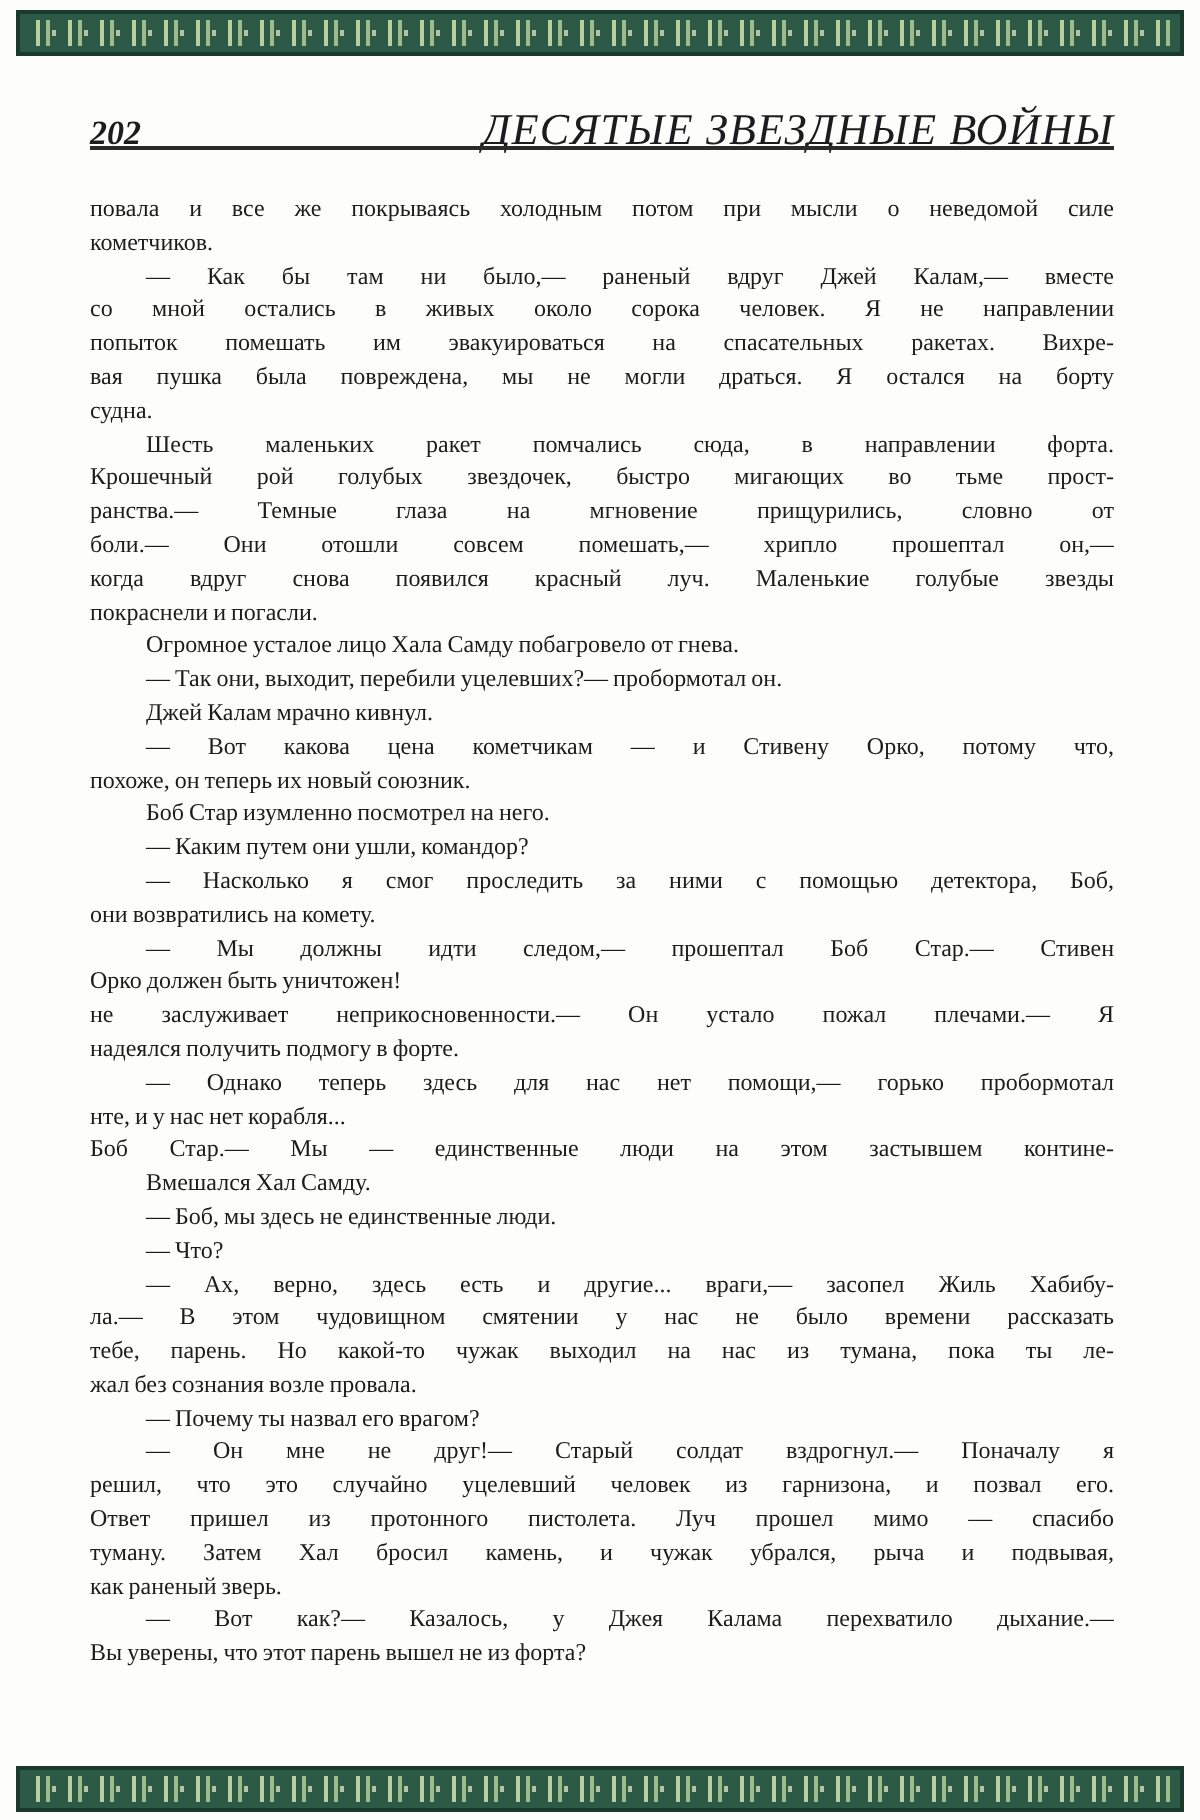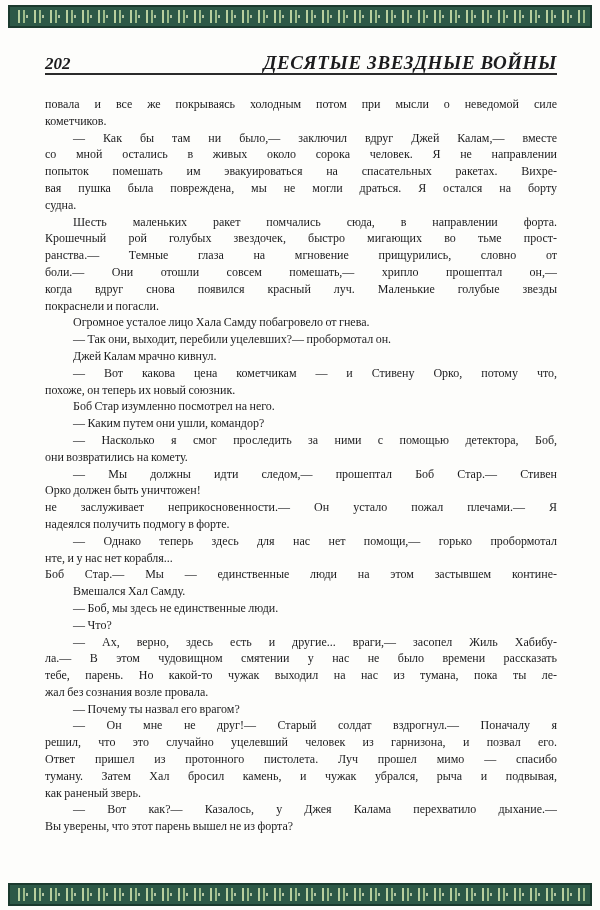--- a/index.html
+++ b/index.html
@@ -68,22 +68,22 @@
     align-items: baseline;
     color: var(--text-color);
   }
   .page-number {
     font-style: italic;
     font-weight: bold;
     font-size: 17px;
   }
   .running-title {
     font-style: italic;
-    font-weight: bold;
-    font-size: 19px;
+    font-weight: normal;
+    font-size: 22px;
     letter-spacing: 0.6px;
   }
   .header-rule {
     position: absolute;
     left: 45px;
     top: 73px;
     width: 512px;
     height: 2px;
     background: var(--rule-color);
   }
@@ -118,21 +118,21 @@
 
   <div class="header">
     <span class="page-number">202</span>
     <span class="running-title">ДЕСЯТЫЕ ЗВЕЗДНЫЕ ВОЙНЫ</span>
   </div>
   <div class="header-rule"></div>
 
   <div class="body-text">
       <div class="line">повала и все же покрываясь холодным потом при мысли о неведомой силе</div>
       <div class="line end">кометчиков.</div>
-      <div class="line indent">— Как бы там ни было,— заключил вдруг Джей Калам,— вместе</div>
+      <div class="line indent">— Как бы там ни было,— раненый вдруг Джей Калам,— вместе</div>
       <div class="line">со мной остались в живых около сорока человек. Я не направлении</div>
       <div class="line">попыток помешать им эвакуироваться на спасательных ракетах. Вихре-</div>
       <div class="line">вая пушка была повреждена, мы не могли драться. Я остался на борту</div>
       <div class="line end">судна.</div>
       <div class="line indent">Шесть маленьких ракет помчались сюда, в направлении форта.</div>
       <div class="line">Крошечный рой голубых звездочек, быстро мигающих во тьме прост-</div>
       <div class="line">ранства.— Темные глаза на мгновение прищурились, словно от</div>
       <div class="line">боли.— Они отошли совсем помешать,— хрипло прошептал он,—</div>
       <div class="line">когда вдруг снова появился красный луч. Маленькие голубые звезды</div>
       <div class="line end">покраснели и погасли.</div>

